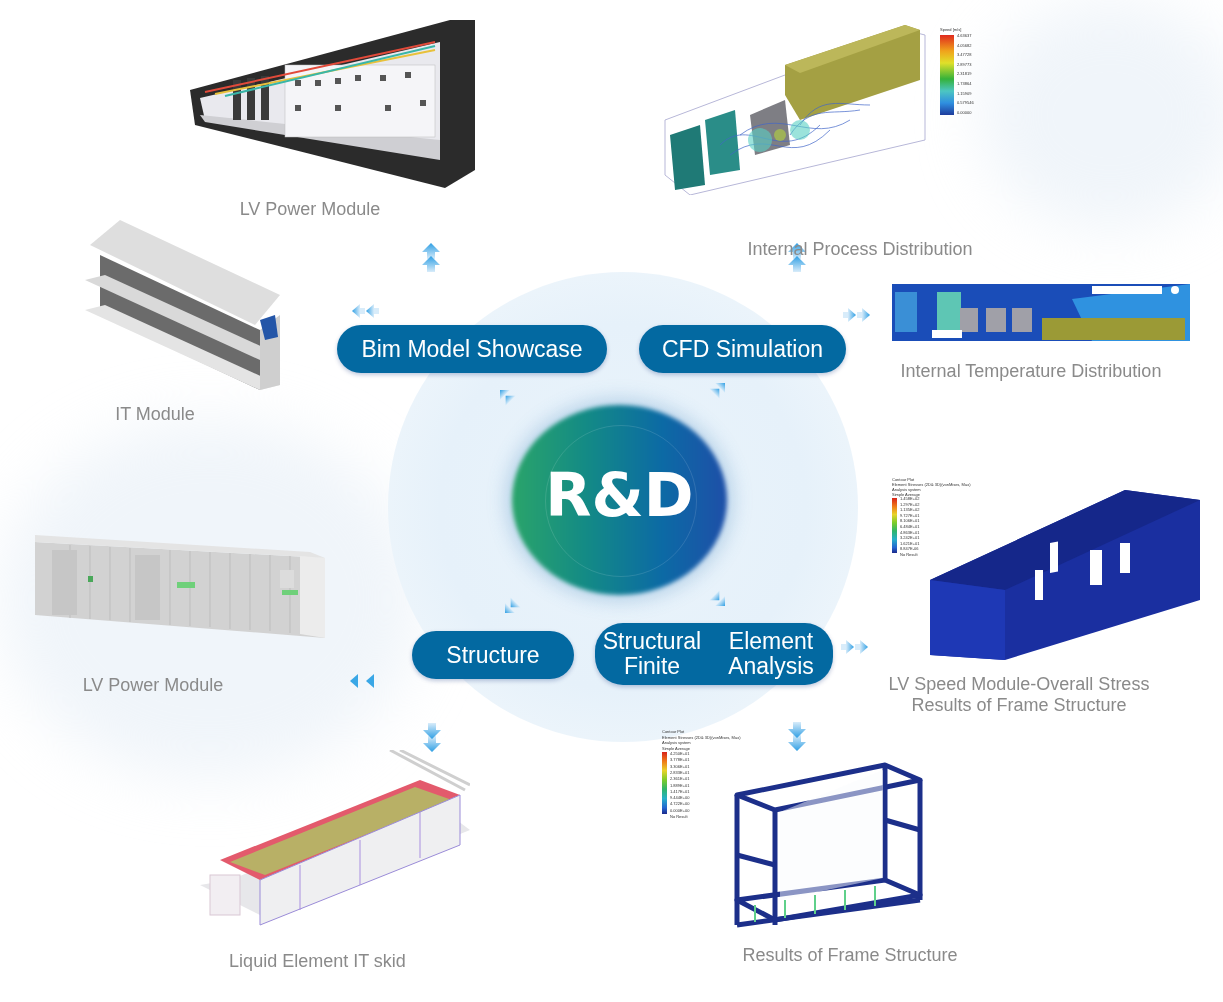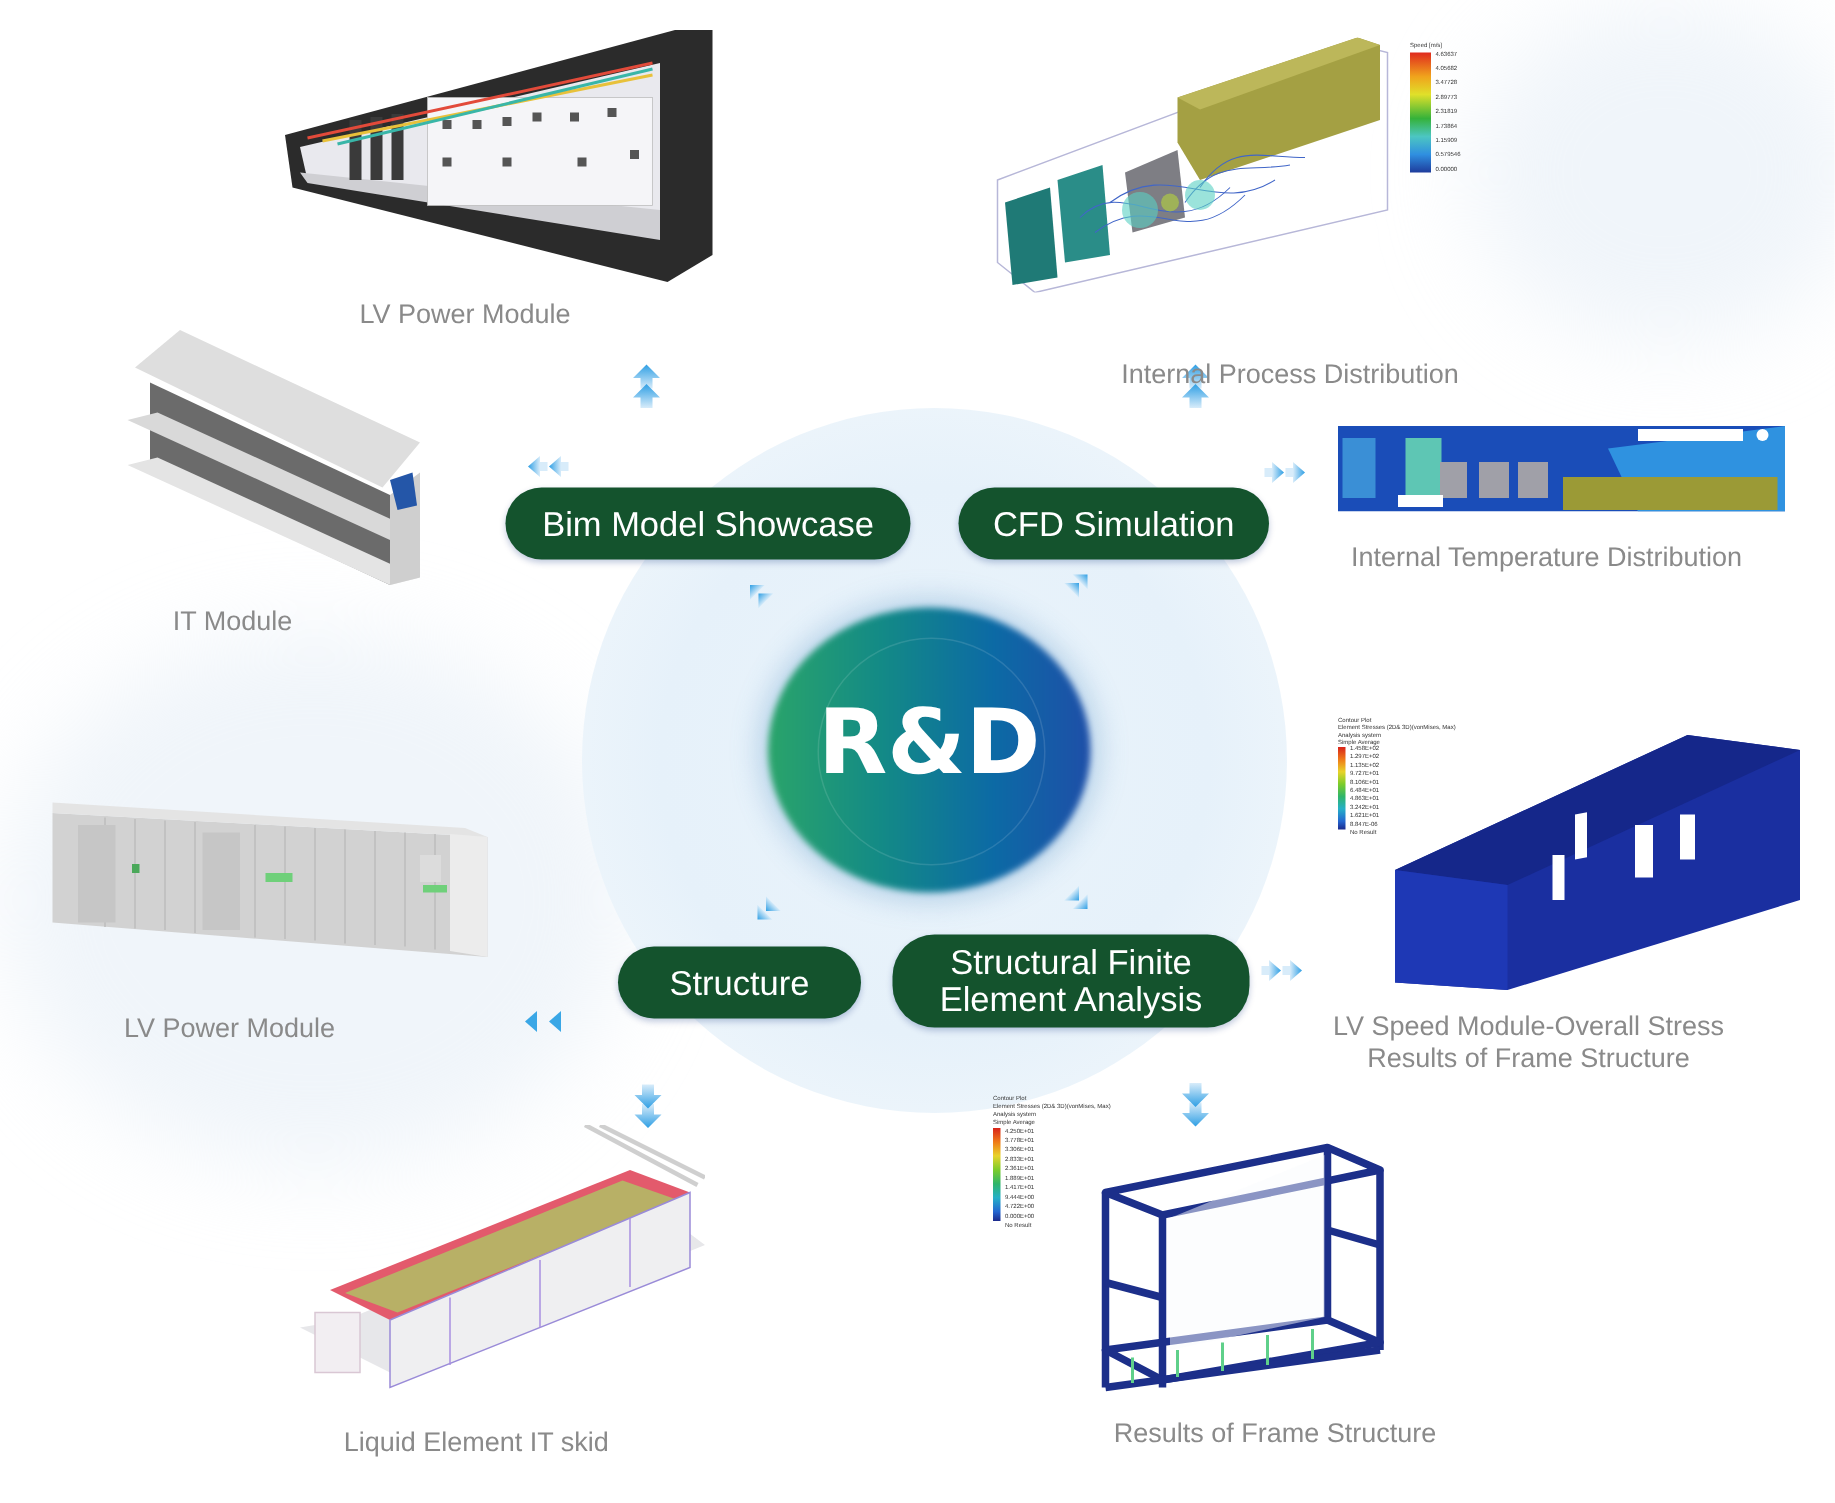--- a/index.html
+++ b/index.html
@@ -5,21 +5,21 @@
   html, body { margin:0; padding:0; }
   body { width:1223px; height:1002px; position:relative; overflow:hidden; background:#ffffff; font-family:"Liberation Sans", sans-serif; }
   .bg-wash { position:absolute; border-radius:50%; filter:blur(30px); }
   .halo { position:absolute; left:388px; top:272px; width:470px; height:470px; border-radius:50%;
     background: radial-gradient(circle at 50% 50%, #eaf4fb 0%, #e6f1fa 55%, #edf5fb 75%, rgba(240,247,252,0) 100%); }
   .core { position:absolute; left:512px; top:405px; width:215px; height:190px; border-radius:50%;
     background: linear-gradient(90deg, #2aa46a 0%, #138a86 35%, #0c6aa5 70%, #1e4fa8 100%);
     filter: blur(2px); box-shadow: 0 0 18px 6px rgba(90,150,200,0.35); }
   .core-ring { position:absolute; left:545px; top:425px; width:150px; height:150px; border-radius:50%; border:1px solid rgba(255,255,255,0.12); }
   .core-label { position:absolute; left:512px; top:460px; width:215px; text-align:center; color:#fff; font-weight:bold; font-size:60px; letter-spacing:0px; font-family:"DejaVu Sans", sans-serif; }
-  .pill { position:absolute; background:#14532d; color:#fff; border-radius:28px; display:flex; align-items:center; justify-content:center; text-align:center; font-size:23px; line-height:25px; box-shadow:0 2px 4px rgba(0,40,120,0.25); }
+  .pill { position:absolute; background:#0369a1; color:#fff; border-radius:28px; display:flex; align-items:center; justify-content:center; text-align:center; font-size:23px; line-height:25px; box-shadow:0 2px 4px rgba(0,40,120,0.25); }
   .caption { position:absolute; color:#8a8a8a; font-size:18px; text-align:center; line-height:21px; white-space:nowrap; }
   .img-box { position:absolute; }
   svg { display:block; }
   .legend-text { font-size:4px; fill:#333; font-family:"Liberation Sans", sans-serif; }
 </style>
 </head>
 <body>
 
 <div class="bg-wash" style="left:0;top:420px;width:420px;height:360px;background:rgba(225,235,245,0.5);"></div>
 <div class="bg-wash" style="left:980px;top:0;width:260px;height:230px;background:rgba(225,235,245,0.5);"></div>
@@ -31,21 +31,21 @@
 
 <div class="pill" style="left:337px;top:325px;width:270px;height:48px;">
   <span>Bim Model Showcase</span>
 </div>
 <div class="pill" style="left:639px;top:325px;width:207px;height:48px;">
   <span>CFD Simulation</span>
 </div>
 <div class="pill" style="left:412px;top:631px;width:162px;height:48px;">
   <span>Structure</span>
 </div>
-<div class="pill" style="left:595px;top:623px;width:238px;height:62px;flex-direction:column;">
+<div class="pill" style="left:595px;top:623px;width:238px;height:62px;flex-direction:row;">
   <span>Structural Finite</span>
   <span>Element Analysis</span>
 </div>
 
 <svg width="1223" height="1002" style="position:absolute;left:0;top:0;pointer-events:none;">
   <defs>
     <linearGradient id="ag-up" x1="0" y1="0" x2="0" y2="1">
         <stop offset="0" stop-color="#2f9fe4"></stop>
         <stop offset="1" stop-color="#d8ecfa"></stop>
       </linearGradient>

